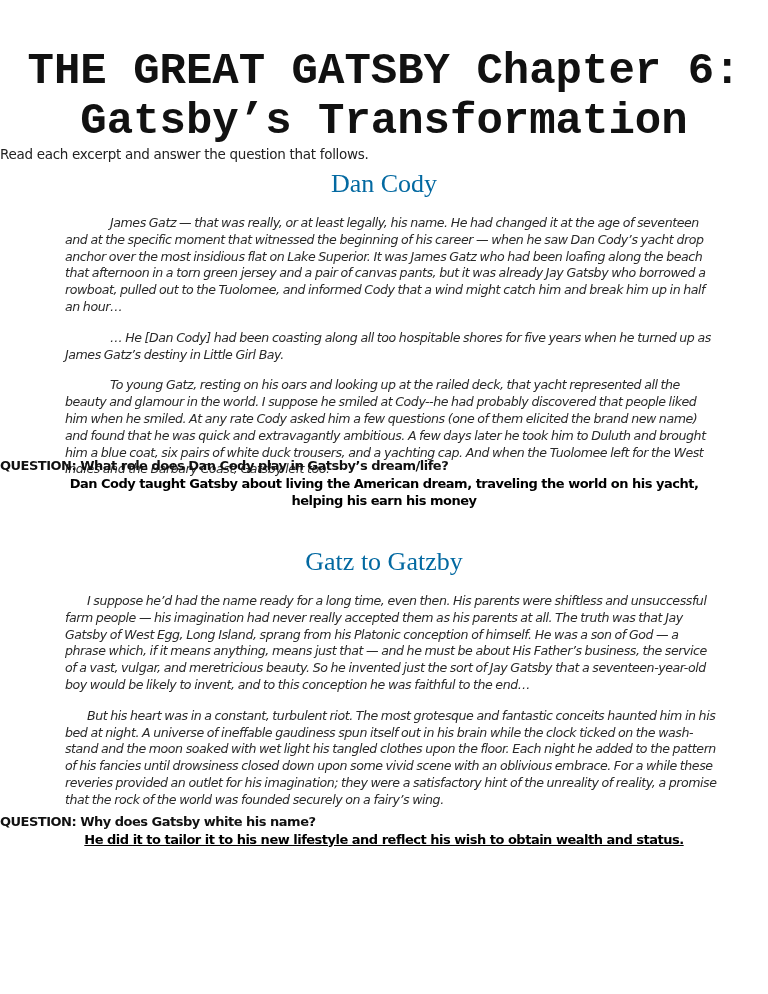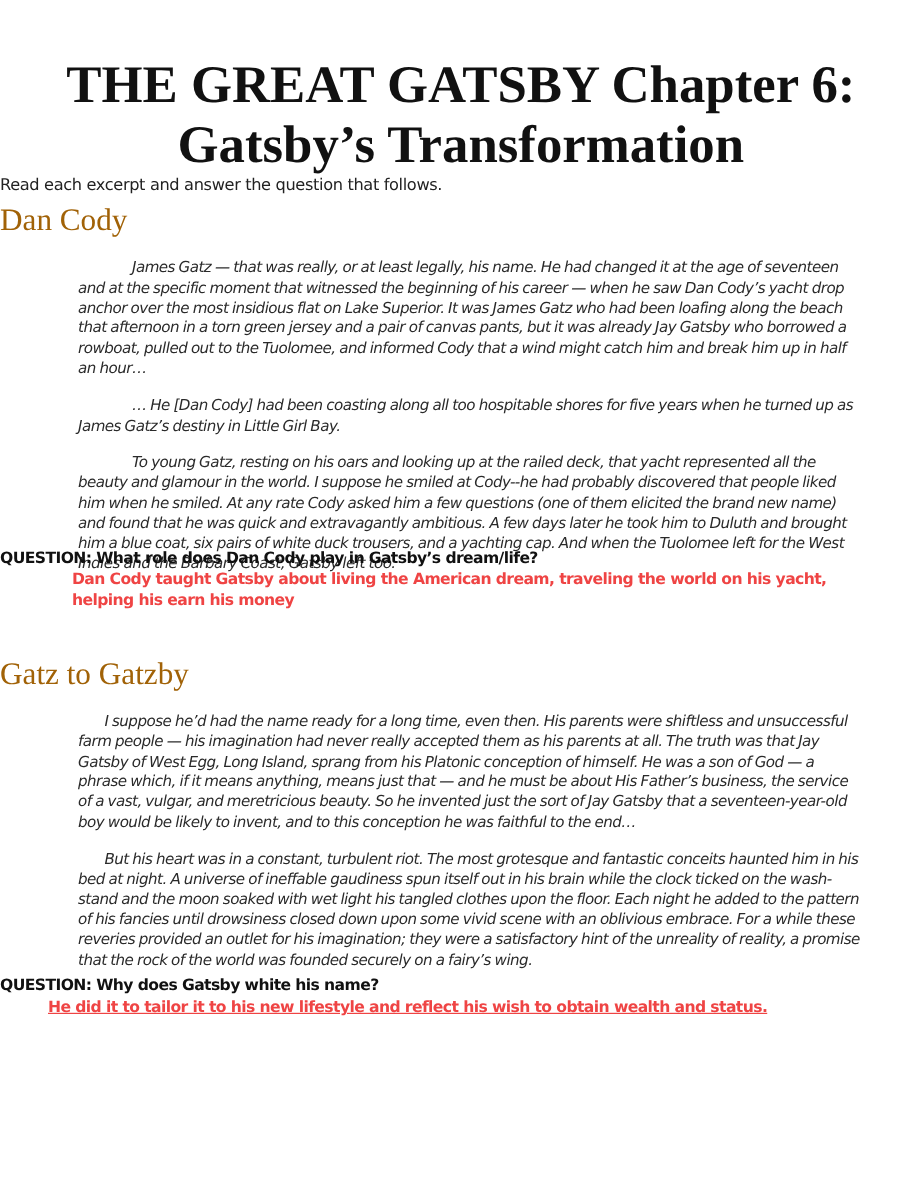--- a/index.html
+++ b/index.html
@@ -1,49 +1,49 @@
 <!DOCTYPE html>
 <html><head>
   <meta charset="utf-8">
   <style>
     html, body { margin: 0; padding: 0; background: #ffffff; }
     body { width: 768px; height: 994px; overflow: hidden; position: relative; color: #222; }
     .page { position: absolute; left: 0; top: 0; width: 768px; height: 994px; }
     .title {
-      font-family: Liberation Serif, serif;
+      font-family: Liberation Mono, monospace;
       font-size: 44px; line-height: 50px; text-align: center; color: #111;
       margin: 0; position: absolute; left: 0; width: 768px;
     }
     .title.l1 { top: 46px; }
     .title.l2 { top: 96px; }
     .subtitle {
       position: absolute; top: 146px; left: 0; width: 768px; text-align: left;
       font-family: "DejaVu Sans", sans-serif; font-size: 13.5px; color: #222; letter-spacing: -0.3px;
     }
     .section-heading {
-      position: absolute; left: 0; width: 768px; text-align: left;
-      font-family: "Liberation Serif", serif; font-size: 26px; color: #a16207; line-height: 30px;
+      position: absolute; left: 0; width: 768px; text-align: center;
+      font-family: "Liberation Serif", serif; font-size: 26px; color: #0369a1; line-height: 30px;
     }
     .excerpt {
       position: absolute; left: 51px; width: 680px;
       font-family: "DejaVu Sans", sans-serif; font-style: italic; font-size: 12.6px;
       line-height: 16.8px; color: #2a2a2a; letter-spacing: -0.45px; word-spacing: -0.5px;
     }
     .excerpt p { margin: 14px; }
     .excerpt p.indent { text-indent: 45px; }
     .excerpt p.indent-small { text-indent: 22px; }
     .question {
       position: absolute; left: 0; width: 768px; text-align: left;
       font-family: "DejaVu Sans", sans-serif; font-weight: bold; font-size: 13px;
       color: #111; letter-spacing: -0.5px; line-height: 17px;
     }
     .answer {
-      position: absolute; left: 60px; width: 648px; text-align: left;
+      position: absolute; left: 60px; width: 648px; text-align: center;
       font-family: "DejaVu Sans", sans-serif; font-weight: bold; font-size: 13px;
-      color: #ef4444; letter-spacing: -0.5px; line-height: 17px;
+      color: #000000; letter-spacing: -0.5px; line-height: 17px;
     }
   </style>
 </head>
 <body>
 
 <div class="page">
   <h1 class="title l1">THE GREAT GATSBY Chapter 6:</h1>
   <h1 class="title l2">Gatsby’s Transformation</h1>
   <div class="subtitle">Read each excerpt and answer the question that follows.</div>
 

